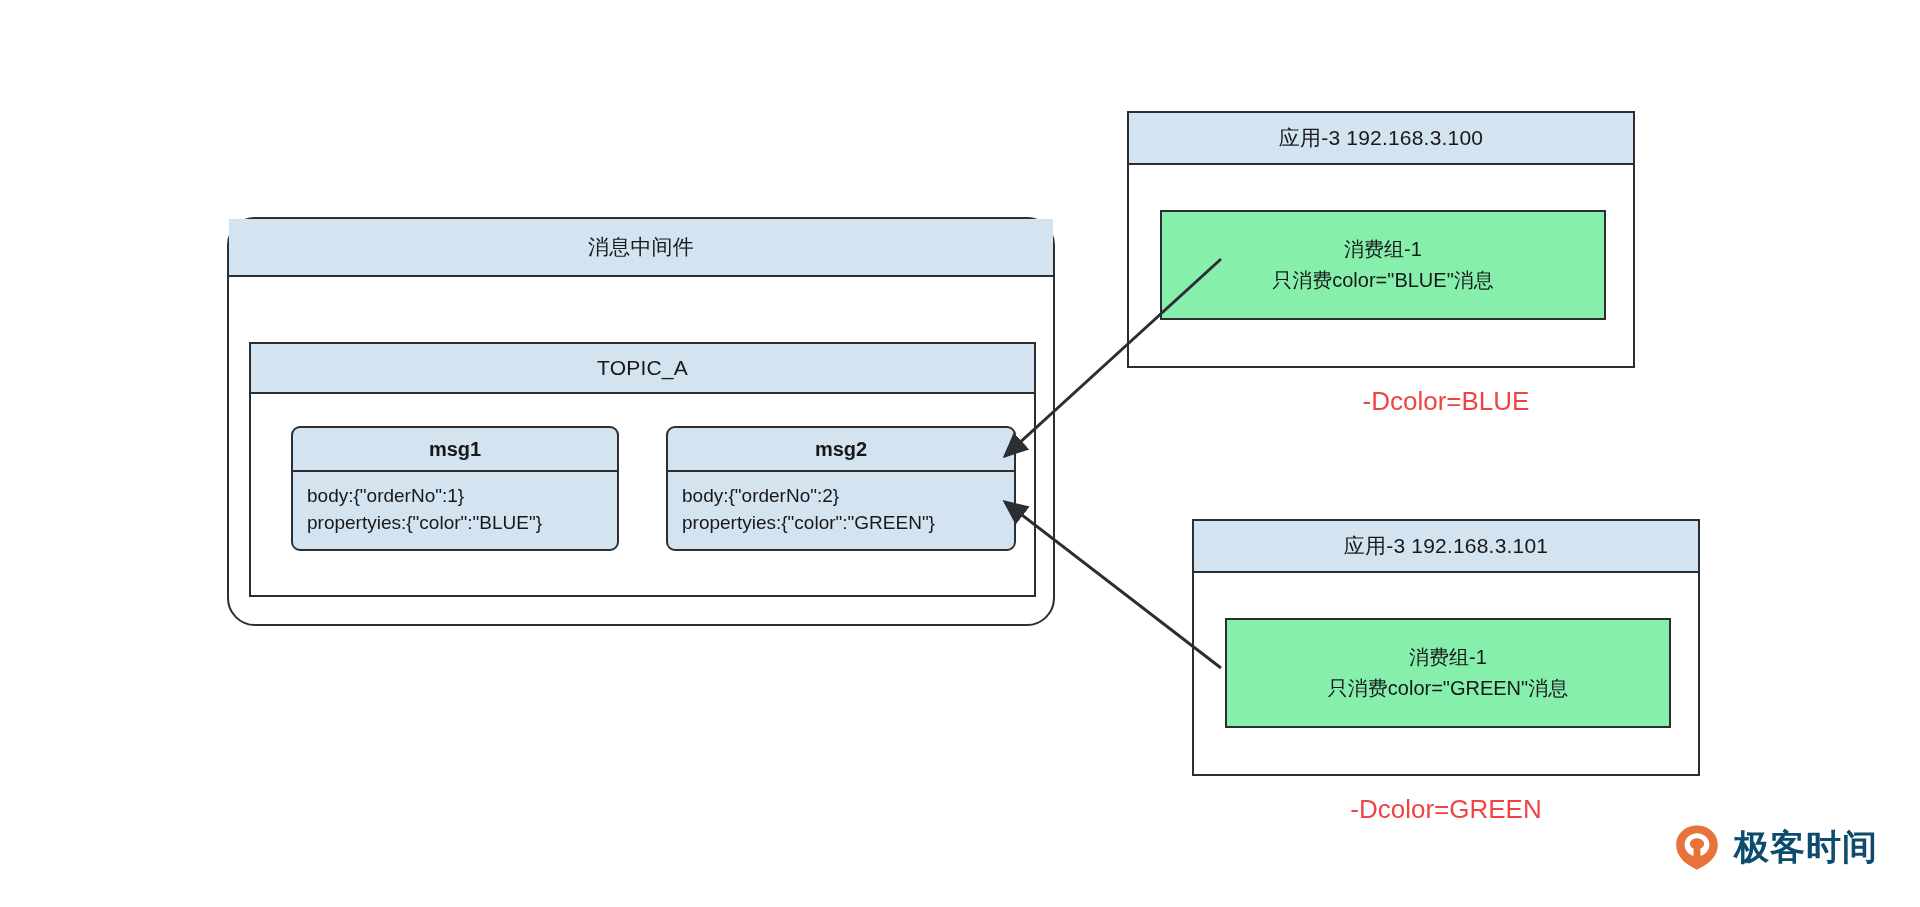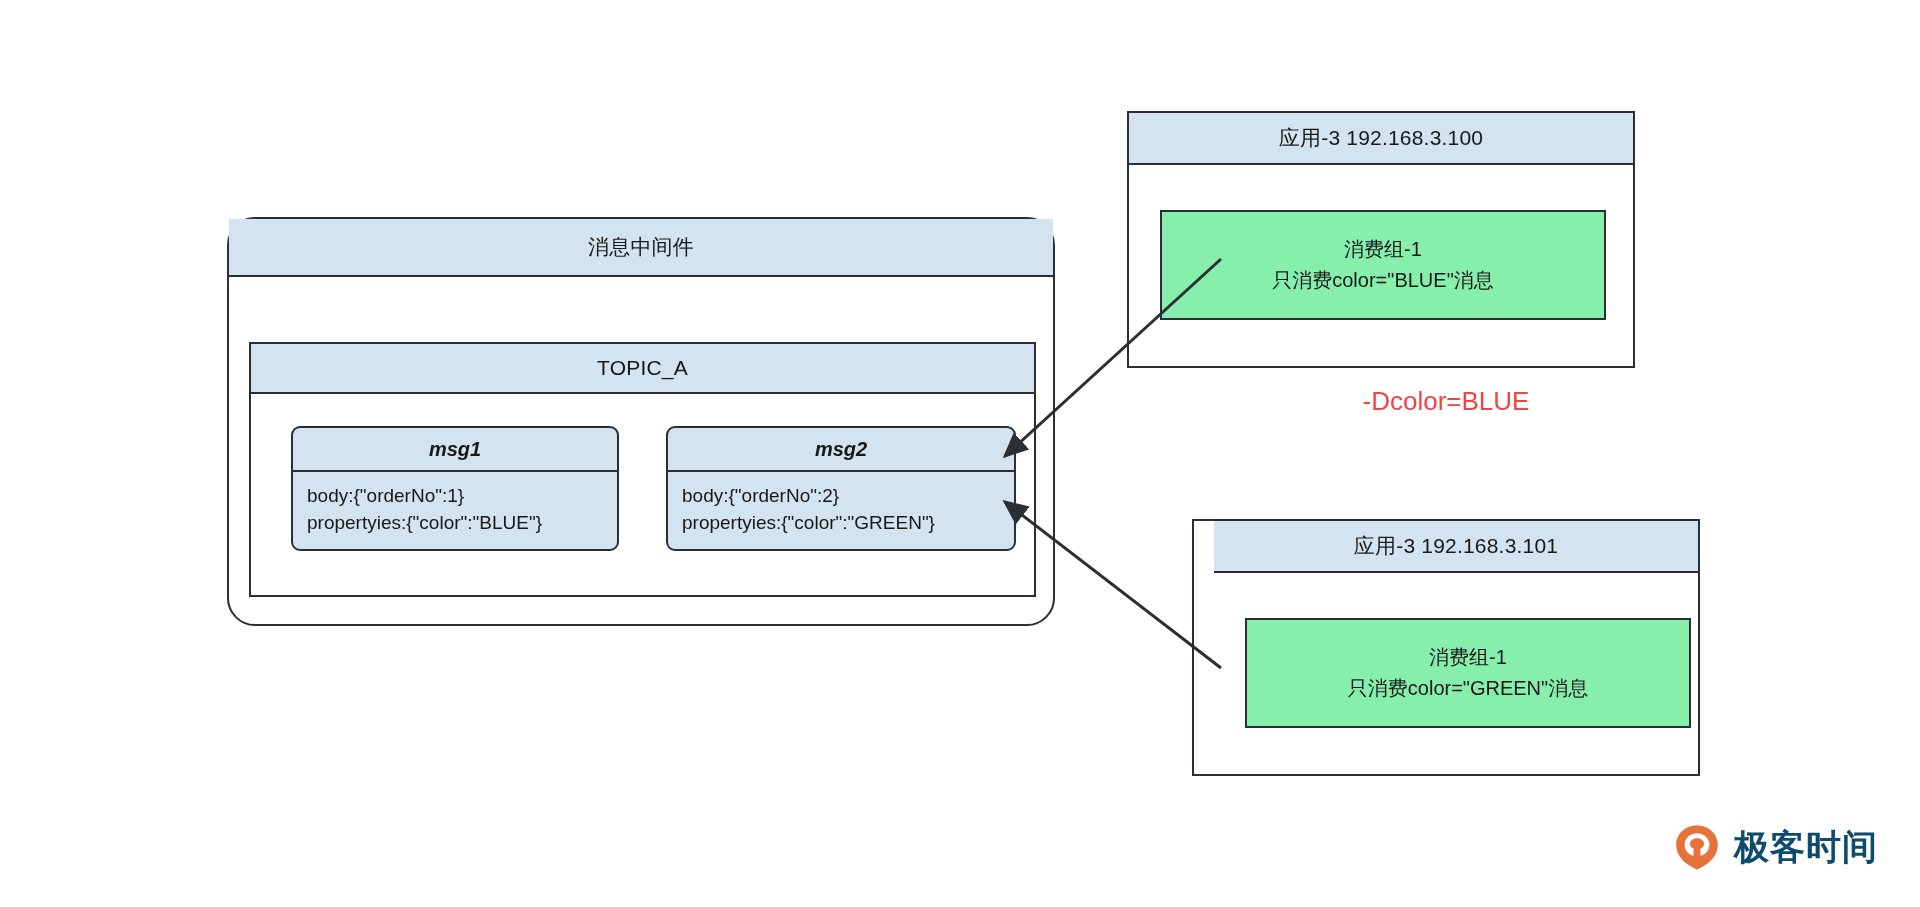--- a/index.html
+++ b/index.html
@@ -77,42 +77,41 @@
   .msg-title {
     box-sizing: border-box;
     height: 44px;
     border-bottom: 2.5px solid #2b2f33;
     display: flex;
     align-items: center;
     justify-content: center;
     font-size: 20px;
     font-weight: bold;
     color: #17181a;
-    font-style: italic;
   }
   .msg-lines {
     box-sizing: border-box;
     padding: 10px 12px 10px 14px;
     font-size: 19px;
     line-height: 27px;
     color: #17181a;
     white-space: nowrap;
   }
   #msg1 { left: 40px; top: 32px; width: 328px; height: 125px; }
   #msg2 { left: 415px; top: 32px; width: 350px; height: 125px; }
 
   
   .app {
     width: 508px;
     height: 257px;
   }
   .app > .box-header { height: 52px; }
   .app > .box-body { height: calc(100% - 52px); }
   #app1 { left: 1127px; top: 111px; }
-  #app2 { left: 1192px; top: 519px; padding-left: 20px; }
+  #app2 { left: 1192px; top: 519px; }
 
   
   .cgroup {
     position: absolute;
     left: 31px;
     top: 45px;
     width: 446px;
     height: 110px;
     box-sizing: border-box;
     border: 2.5px solid #2b2f33;
@@ -219,20 +218,21 @@
 
   <div class="box app" id="app2">
     <div class="box-header">应用-3 192.168.3.101</div>
     <div class="box-body">
       <div class="cgroup">
         <div>消费组-1</div>
         <div>只消费color="GREEN"消息</div>
       </div>
     </div>
   </div>
+  <div class="caption" id="cap2">-Dcolor=GREEN</div>
 
   <svg id="arrows" viewBox="0 0 1920 907" width="1920" height="907" xmlns="http://www.w3.org/2000/svg">
     <defs>
       <marker id="head" viewBox="0 0 12 12" refX="10.5" refY="6" markerWidth="8.5" markerHeight="8.5" orient="auto-start-reverse">
         <path d="M 0 0.6 L 12 6 L 0 11.4 z" fill="#2b2f33"></path>
       </marker>
     </defs>
 
     <line x1="1221" y1="259" x2="1005" y2="456" stroke="#2b2f33" stroke-width="3" marker-end="url(#head)"></line>
 

